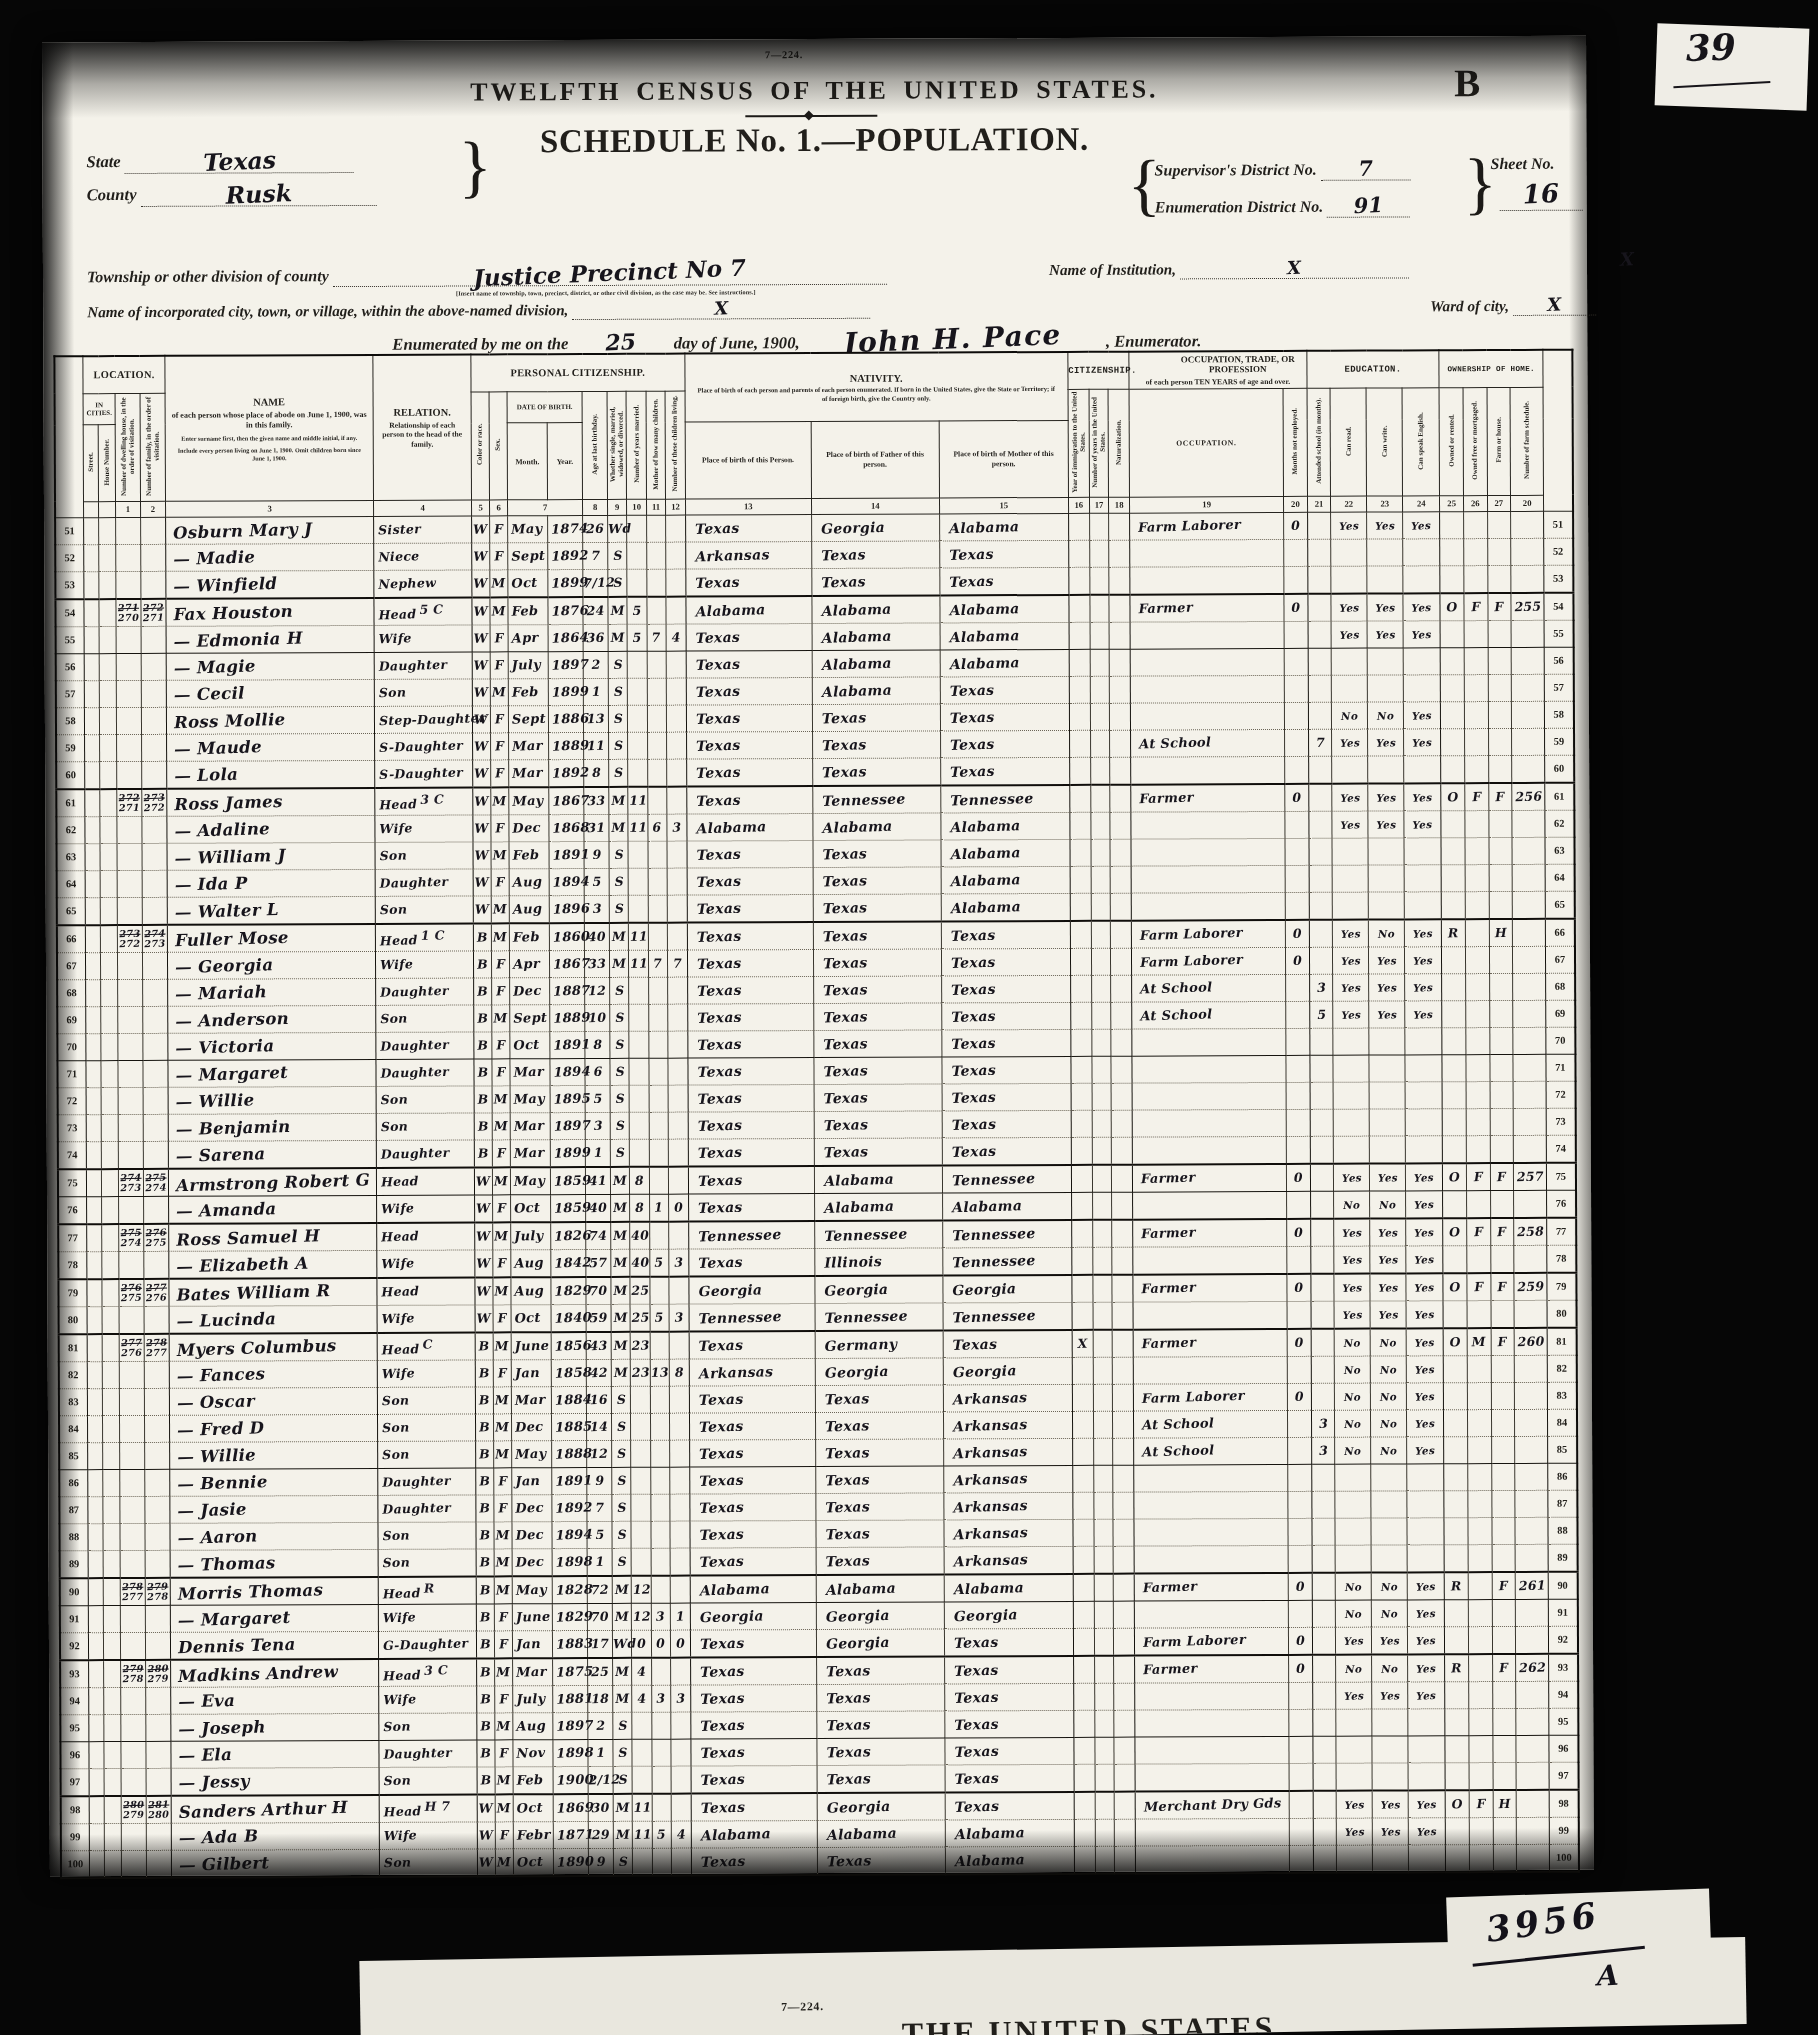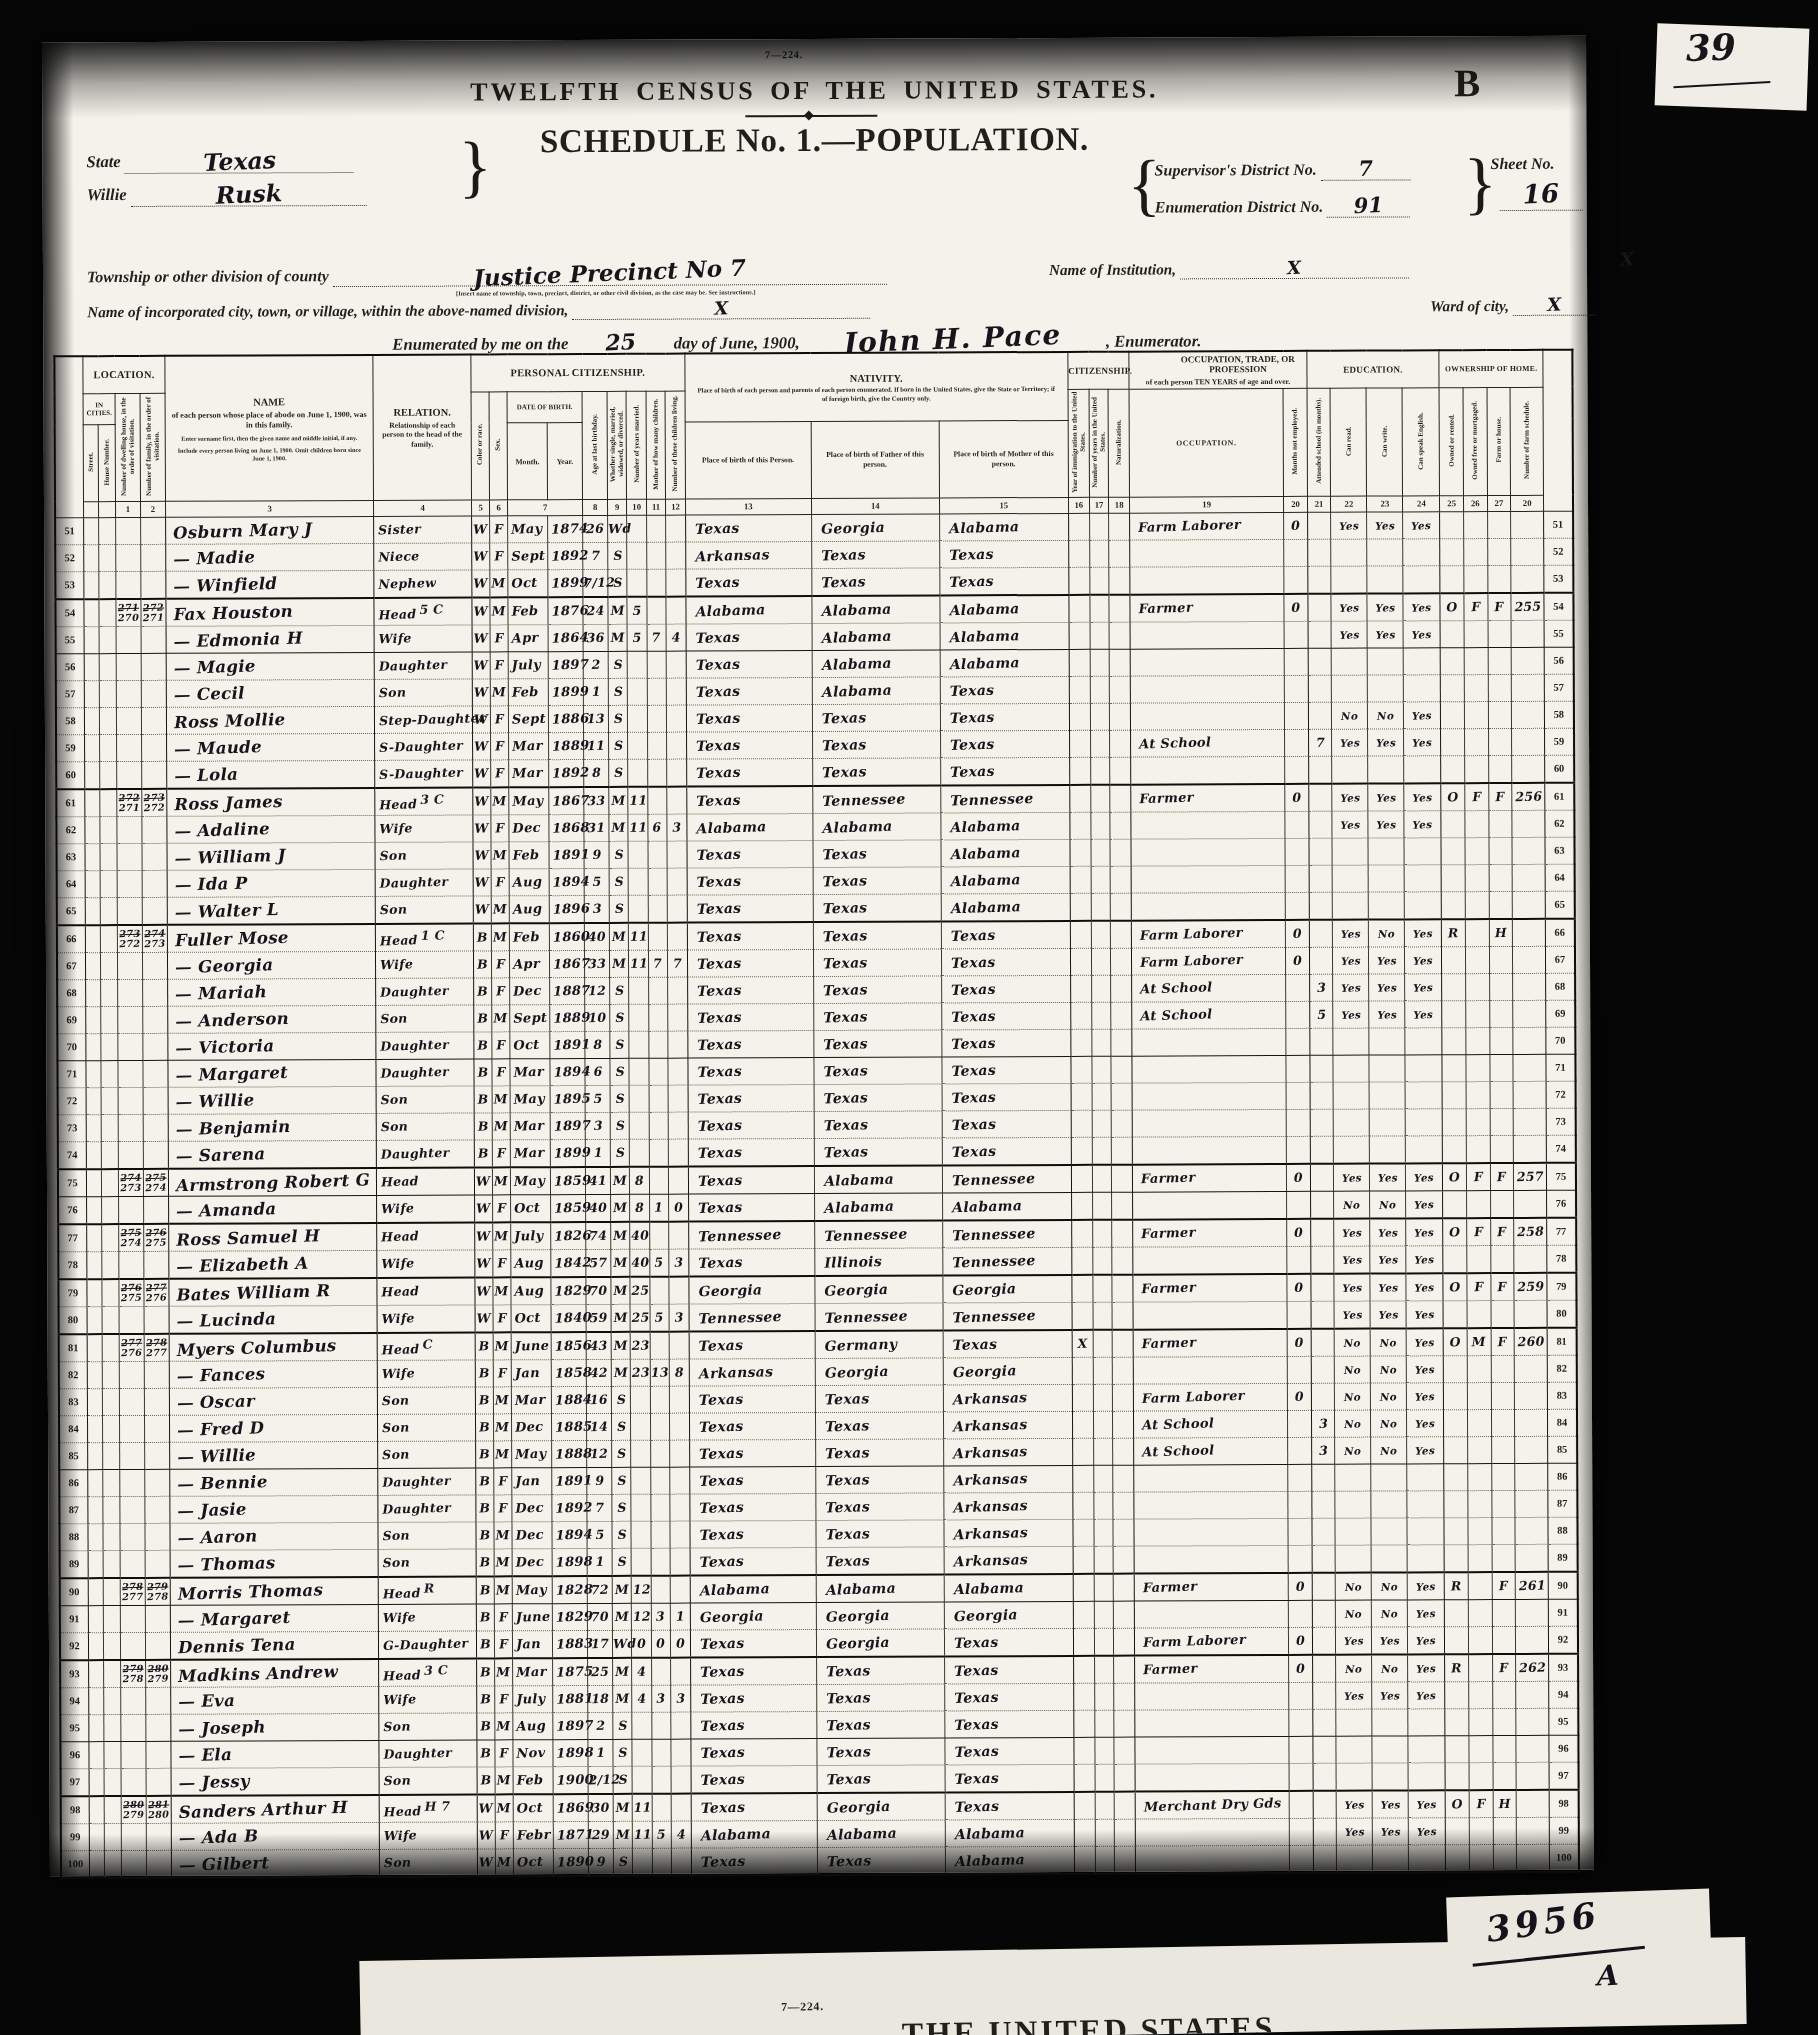--- a/index.html
+++ b/index.html
@@ -62,21 +62,21 @@
   .enum-line{position:absolute;left:349px;top:283px;font-size:16.6px;white-space:nowrap;}
   .enum-line .hwv{font-size:22px;position:relative;top:1.4px;}
   .enum-line .sig{font-size:28px;letter-spacing:1.4px;}
 
   
   table.census{position:absolute;left:9.7px;top:313px;width:1518px;border-collapse:collapse;table-layout:fixed;border:2.1px solid #0d0c0a;background:transparent;}
   th,td{padding:0;vertical-align:middle;}
   thead th{border:0.7px solid #26241f;font-weight:700;text-align:center;background:#f4f2ea;}
   .r1 th{height:29px;}
   .grp{font-size:10.4px;letter-spacing:0.3px;}
-  .grp.small{font-size:9px;}
+  .grp.small{font-size:9px;font-family:Liberation Mono, monospace;}
   .gt{font-size:10.4px;font-weight:700;margin:2.1px 0 1.4px;}
   .nsub{font-size:8px;font-weight:700;padding:1.4px 5.5px;line-height:1.25;}
   .nsub2{font-size:7.6px;font-weight:700;padding:1.4px 4.2px;line-height:1.25;}
   .nnote{font-size:6.2px;font-weight:700;padding:3.5px 7px 0;line-height:1.3;}
   .natnote{font-size:6.6px;padding:1.4px 9.7px;}
   .r2 th{height:107px;}
   .r2 .incities{height:18px;font-size:7px;}
   .r2 .dob{height:18px;font-size:7px;}
   .vt{writing-mode:vertical-rl;transform:rotate(180deg);font-size:7px;line-height:1.15;max-height:103px;display:inline-block;font-weight:700;}
   .occcol{font-size:7.6px;letter-spacing:0.7px;margin-left:36px;}
@@ -138,21 +138,21 @@
     <div class="census-title">TWELFTH CENSUS OF THE UNITED STATES.</div>
     <div class="title-rule"></div>
     <div class="page-letter">B</div>
     <div class="schedule-title">SCHEDULE No. 1.—POPULATION.</div>
 
     <div class="state-line">
       <span class="lbl">State</span>
       <span class="dotfill" style="width:229px;text-align:center;"><span class="hwv">Texas</span></span>
     </div>
     <div class="county-line">
-      <span class="lbl">Willie</span>
+      <span class="lbl">County</span>
       <span class="dotfill" style="width:236px;text-align:center;"><span class="hwv">Rusk</span></span>
     </div>
     <div class="brace-big b1">}</div>
 
     <div class="brace-big b2">{</div>
     <div class="supline s1">
       <span class="lbl">Supervisor's District No.</span>
       <span class="dotfill" style="width:90px;text-align:center;"><span class="hwv">7</span></span>
     </div>
     <div class="supline s2">

